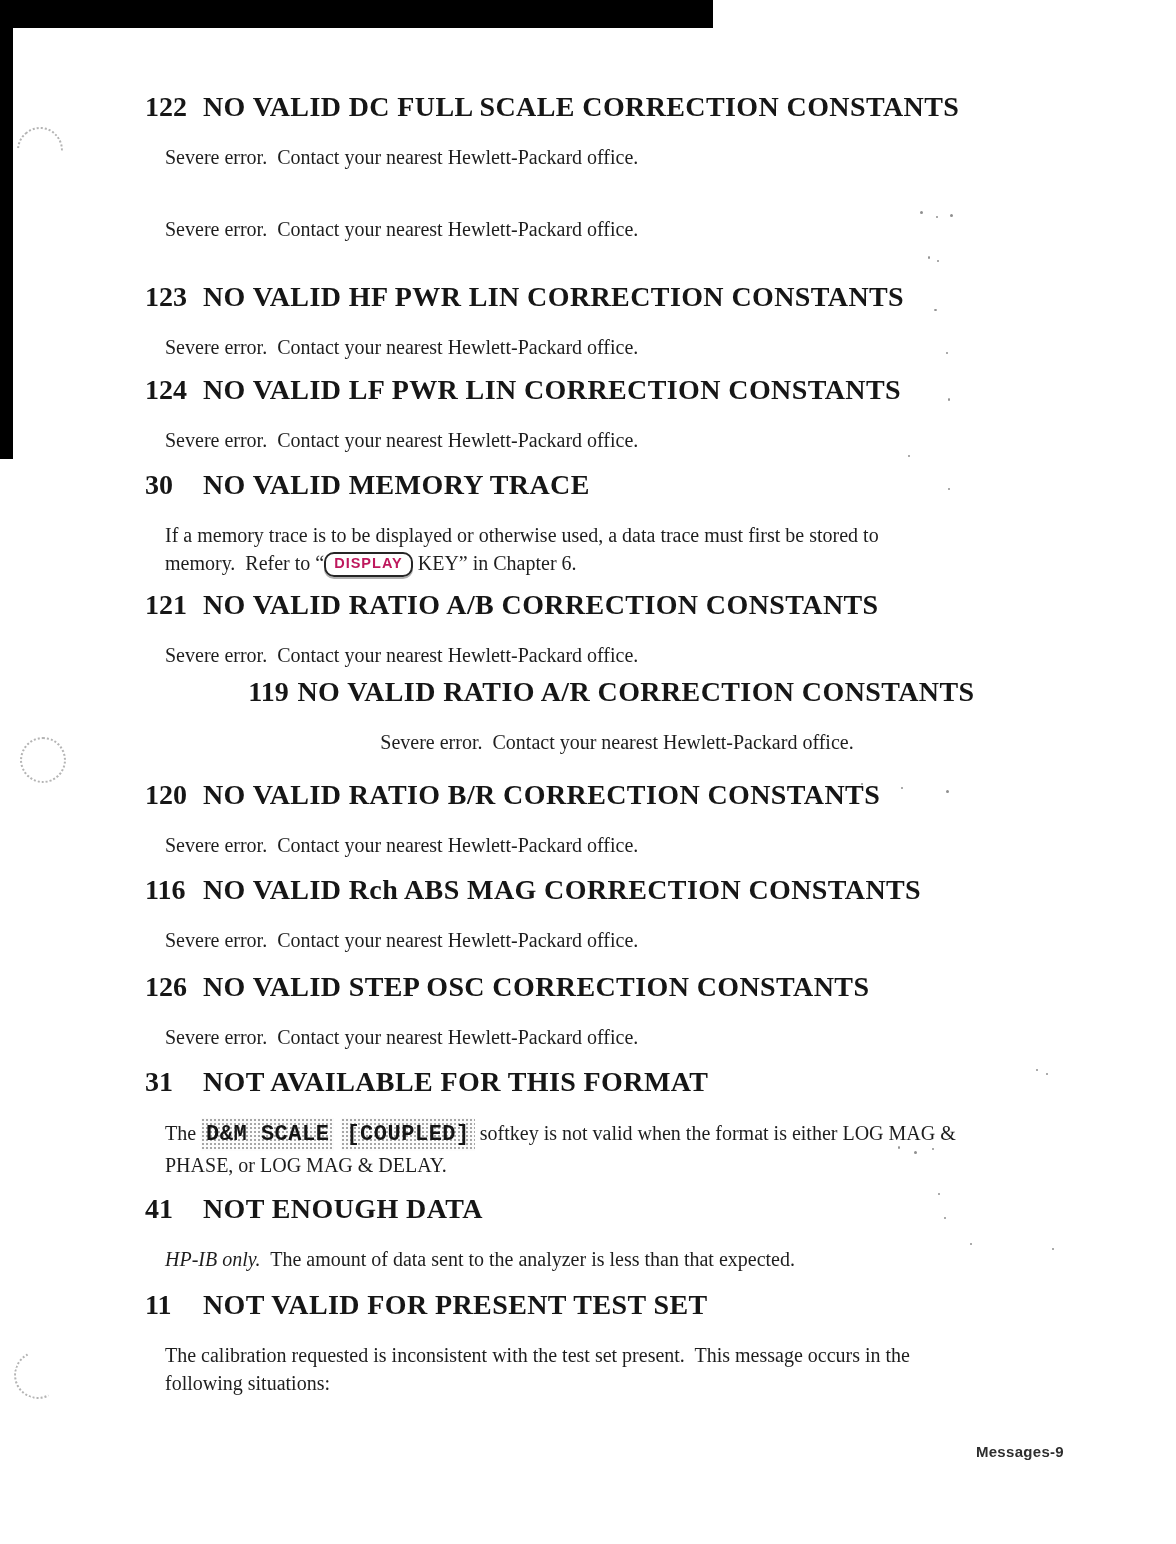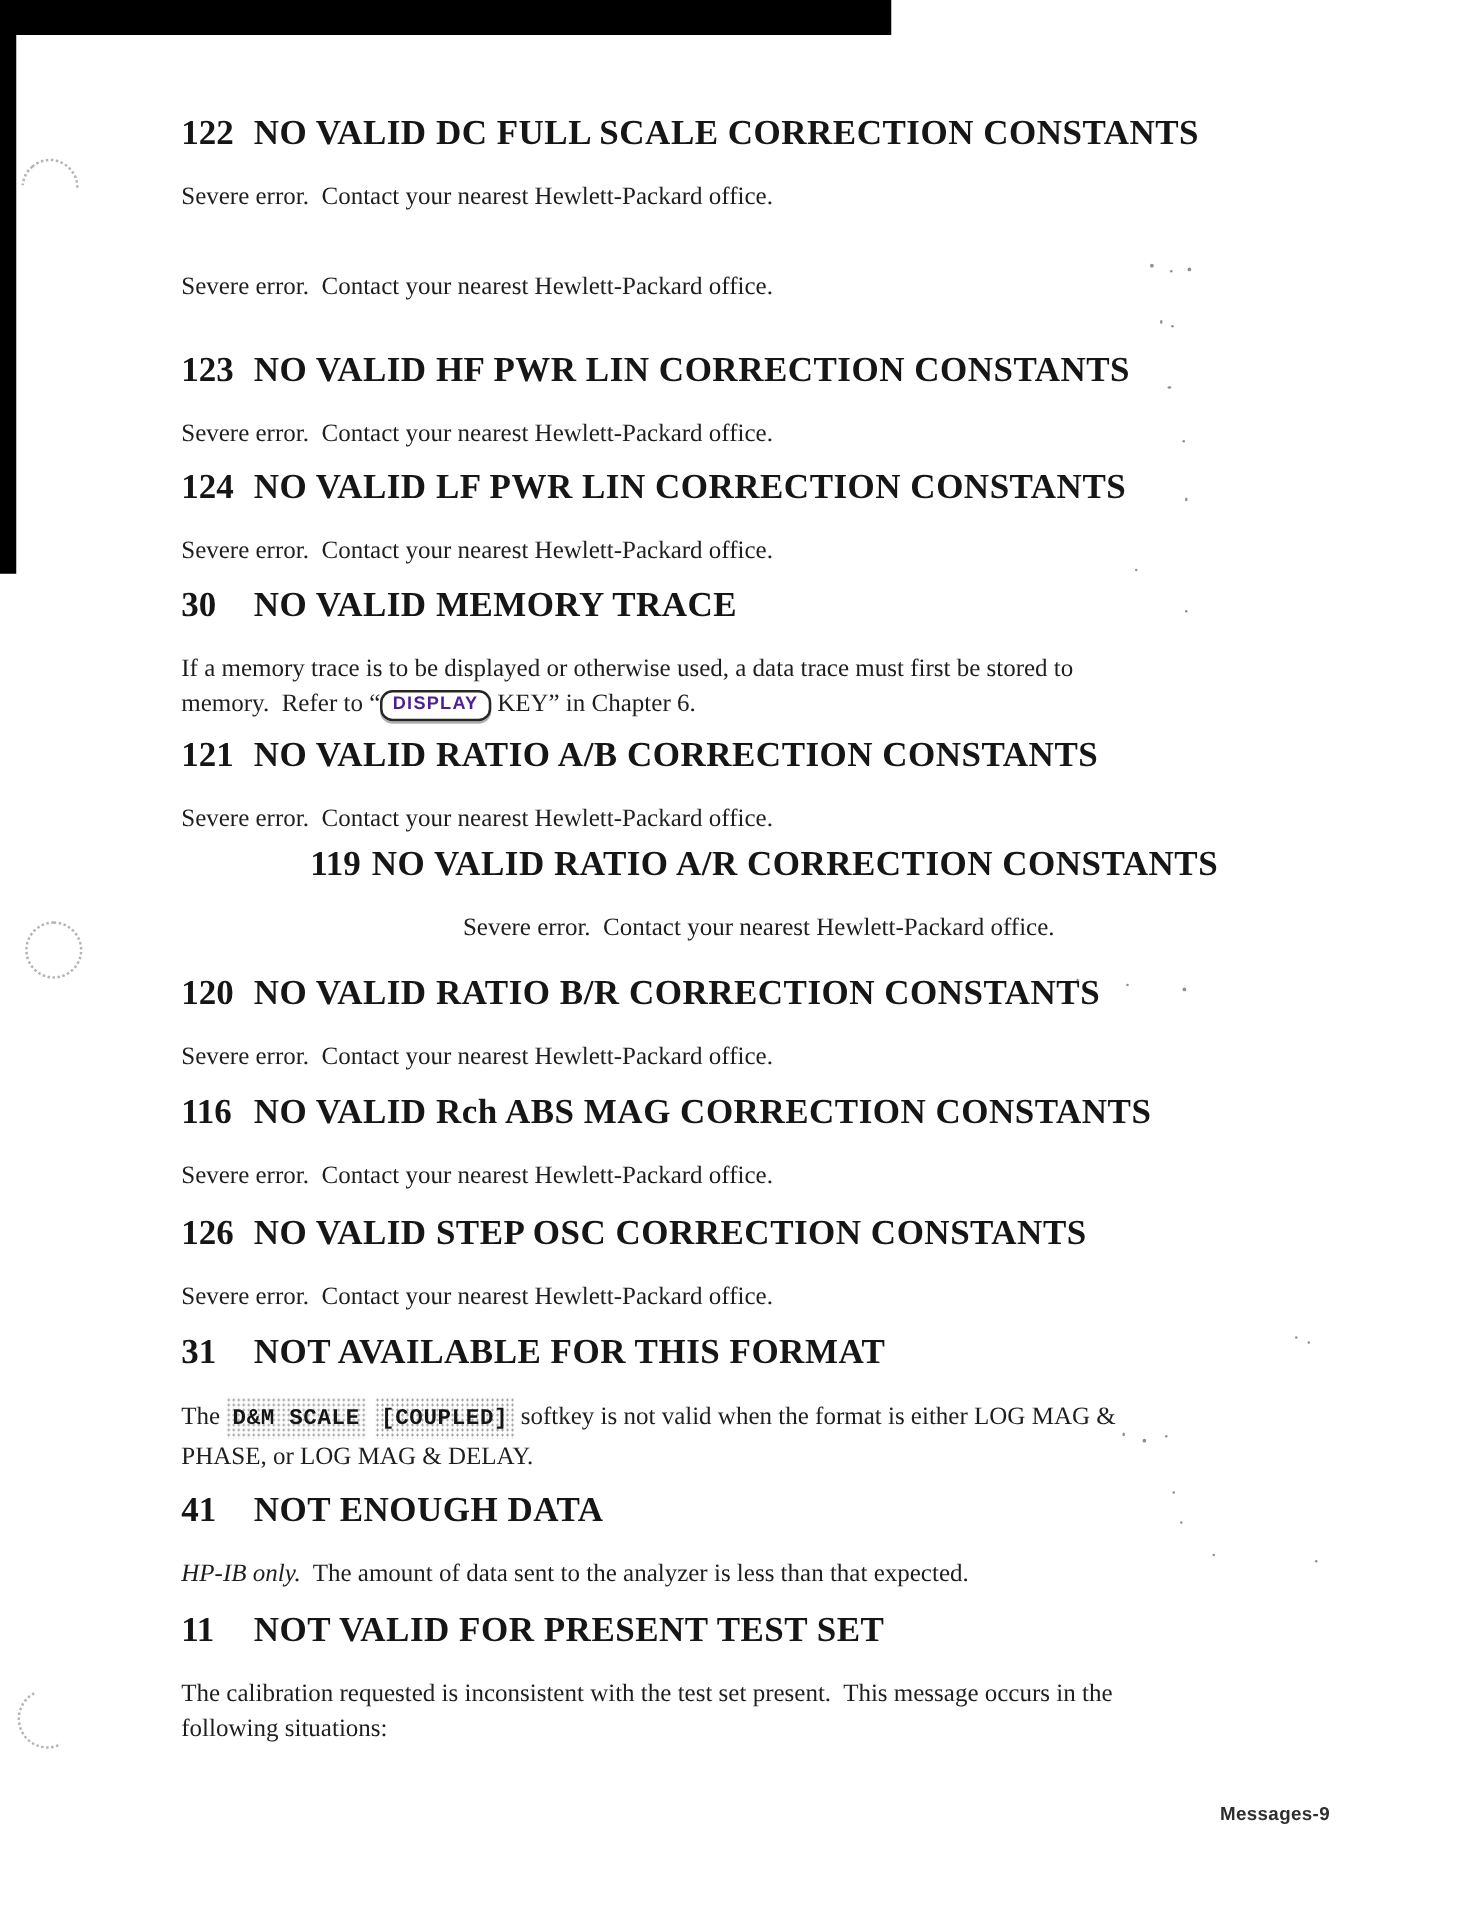--- a/index.html
+++ b/index.html
@@ -12,28 +12,28 @@
 
   .ring{position:absolute;border:2px dotted #b4b4b4;border-radius:50%;}
   .ring.partial-top{border-bottom-color:transparent;border-left-color:transparent;transform:rotate(-40deg);}
   .ring.partial-bot{border-top-color:transparent;border-right-color:transparent;transform:rotate(18deg);}
   .speck{position:absolute;background:#8f8f8f;border-radius:50%;}
 
   
   .sec{position:absolute;left:145px;width:924px;}
   .sec-head{font-weight:bold;font-size:28px;line-height:23px;letter-spacing:0.4px;color:#161616;white-space:pre-wrap;}
   .sec-num{display:inline-block;width:58px;letter-spacing:0;}
-  .para{margin-top:25px;font-size:20px;line-height:28px;color:#1e1e1e;}
+  .para{margin-top:25px;font-size:20px;line-height:28px;color:#1e1e1e;margin-left:20px;}
   .pline{white-space:pre-wrap;}
   .italic{font-style:italic;}
 
   .keycap{display:inline-block;font-family:"Liberation Sans",sans-serif;font-size:14.5px;font-weight:600;
-          letter-spacing:1px;color:#4c1d95;padding:1px 8px 3px;border:2px solid #262626;border-radius:10px;
+          letter-spacing:1px;color:#be185d;padding:1px 8px 3px;border:2px solid #262626;border-radius:10px;
           box-shadow:0 2px 0 rgba(80,80,80,.45);position:relative;top:-2px;line-height:17px;}
-  .softkey{display:inline-block;font-family:"Liberation Mono",monospace;font-weight:bold;font-size:18px;
+  .softkey{display:inline-block;font-family:"Liberation Mono",monospace;font-weight:bold;font-size:22px;
            letter-spacing:0.5px;color:#151515;padding:3px 5px 2px;background-color:#fcfcfc;
            background-image:radial-gradient(circle,#a6a6a6 0.9px,rgba(0,0,0,0) 1.1px);background-size:4px 4px;}
   .softkey + .softkey{margin-left:7px;}
 
   .footer{position:absolute;top:1443px;right:112px;font-family:"Liberation Sans",sans-serif;
           font-weight:bold;font-size:15px;letter-spacing:0.3px;color:#2e2e2e;}
 </style>
 </head>
 <body>
 

